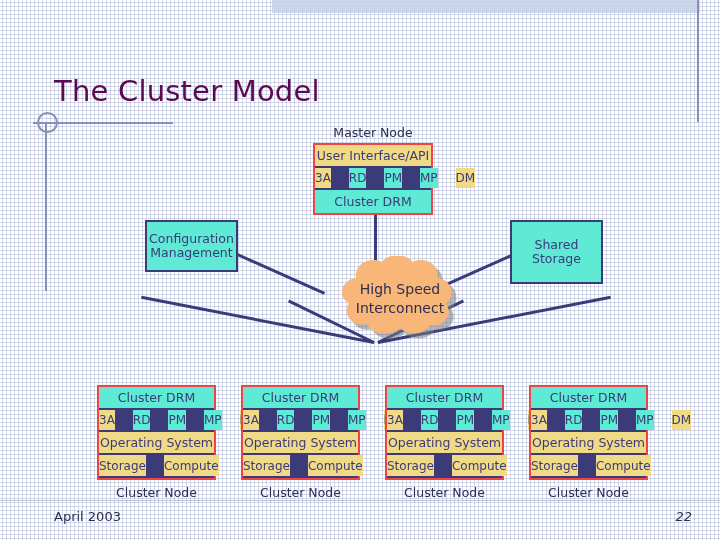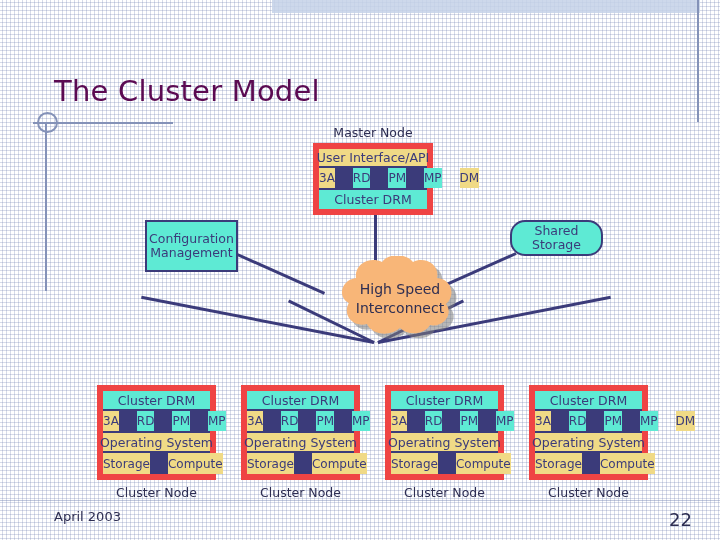--- a/index.html
+++ b/index.html
@@ -118,21 +118,21 @@
     justify-content: center;
     text-align: center;
     line-height: 1.15;
   }
   .fill-lav  { background: #5eead4; }
   .fill-yel  { background: #f0da86; }
 
   .stack {
     position: absolute;
     box-sizing: border-box;
-    border: 6px solid #ef4444;
+    border: 2px solid #ef4444;
     background: #3b3b7a;
     display: flex;
     flex-direction: column;
     gap: 2px;
   }
   .stack .cell {
     box-sizing: border-box;
     color: #3b3b7a;
     font-size: 12.5px;
     display: flex;
@@ -182,22 +182,23 @@
   }
   .footer-left {
     position: absolute;
     left: 54px; top: 509px;
     font-size: 13px;
     color: #2e2e52;
   }
   .footer-right {
     position: absolute;
     right: 28px; top: 509px;
-    font-size: 18px;
+    font-size: 13px;
     color: #2e2e52;
+    font-style: italic;
   }
 </style>
 </head>
 <body>
 
 <div id="slide">
 
   <div class="bg-grid"></div>
   <div class="bg-grid2"></div>
   <div class="bg-band"></div>
@@ -231,21 +232,21 @@
       <div class="cell fill-yel">DM</div>
     </div>
     <div class="cell fill-lav" style="height:23px;">Cluster DRM</div>
   </div>
 
   <div class="box fill-lav" style="left:145px; top:220px; width:93px; height:52px; flex-direction:column;">
     <span>Configuration</span>
     <span>Management</span>
   </div>
 
-  <div class="box fill-lav" style="left:510px; top:220px; width:93px; height:36px; flex-direction:column;border-radius:15px;">
+  <div class="box fill-lav" style="left:510px; top:220px; width:93px; height:64px; flex-direction:column;">
     <span>Shared</span>
     <span>Storage</span>
   </div>
 
   <div class="cloud-wrap">
     <svg width="152" height="92" viewBox="0 0 152 92" style="position:absolute;left:0;top:0;">
       <g transform="translate(5,5)">
         <path d="M32,22 C30,8 46,0 58,6 C64,-3 82,-3 89,6 C101,0 116,9 113,22
                  C128,23 132,40 122,48 C130,58 119,72 106,69
                  C100,79 84,80 76,72 C66,81 48,79 43,68

